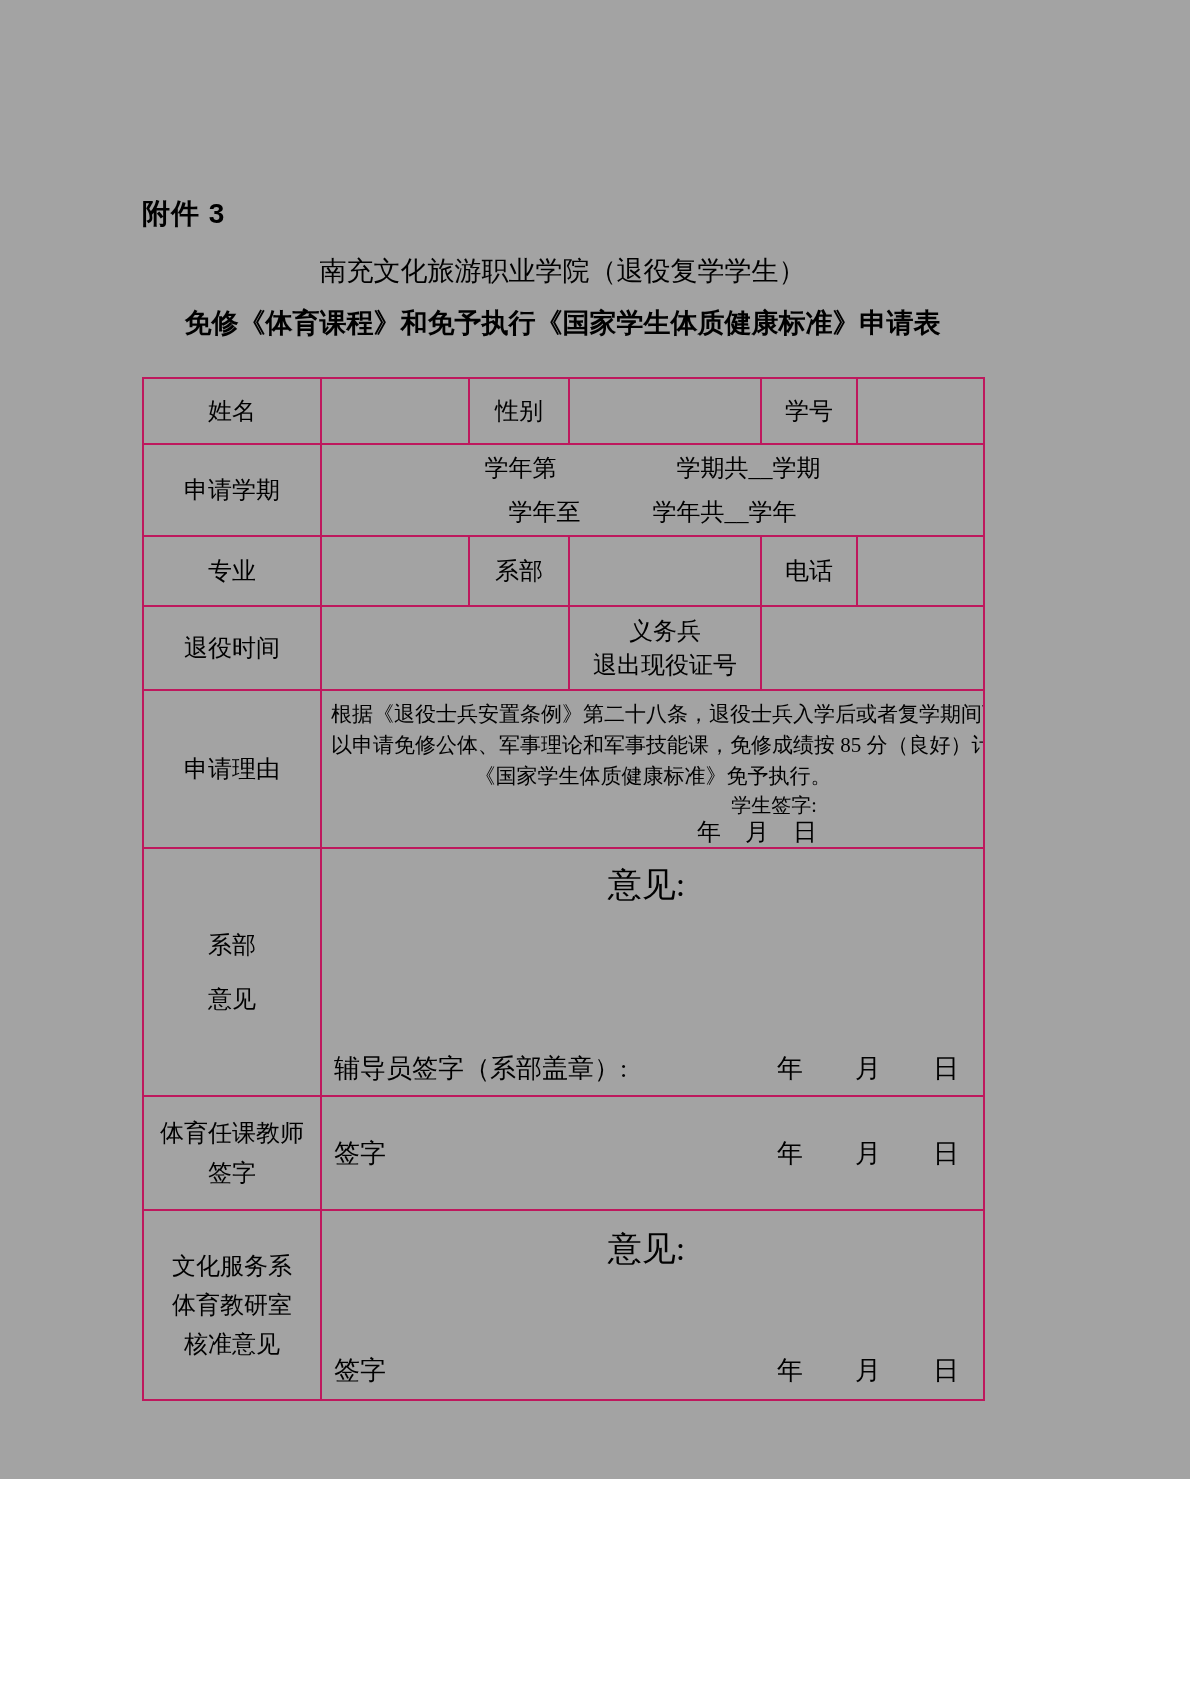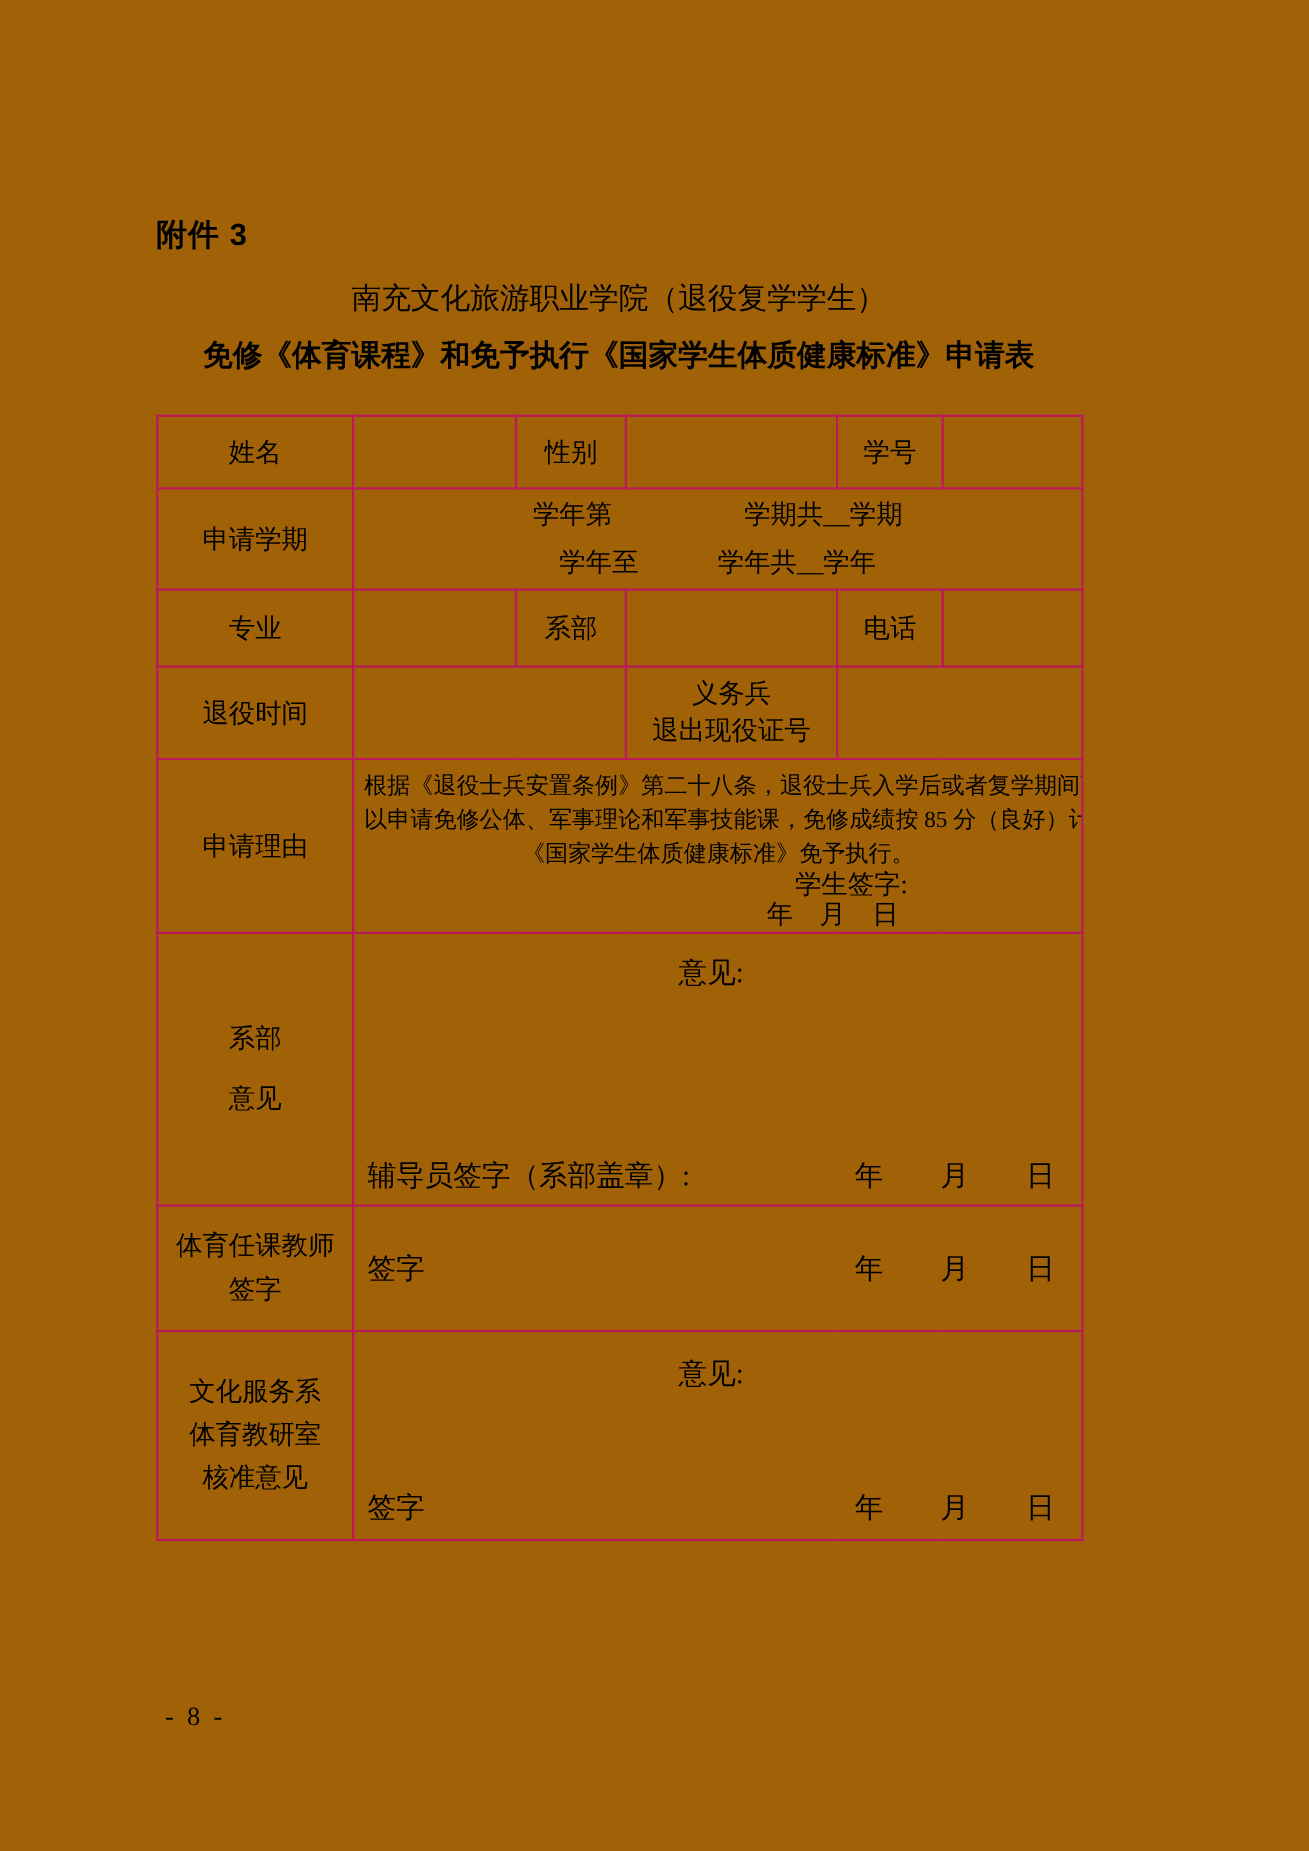--- a/index.html
+++ b/index.html
@@ -4,22 +4,22 @@
 <style>
   * { margin: 0; padding: 0; box-sizing: border-box; }
   html, body { background: #ffffff; }
   body {
     width: 1190px; height: 1683px;
     font-family: "Liberation Serif", "DejaVu Serif", serif;
     color: #000;
   }
   .page {
     position: relative;
-    width: 1190px; height: 1683px;
-    background: #a16207;
+    width: 1190px; height: 1479px;
+    background: #a3a3a3;
     overflow: hidden;
   }
   .content {
     position: absolute;
     left: 142px; top: 0;
     width: 841px;
   }
   .attachment {
     margin-top: 196px;
     font-family: "Liberation Sans", "DejaVu Sans", sans-serif;
@@ -71,26 +71,26 @@
   td.twoline { line-height: 34px; }
   td.lbl7 { line-height: 54px; }
   td.lbl8 { line-height: 40px; }
   td.lbl9 { line-height: 39px; font-size: 23px; }
 
   td.content-cell { text-align: left; vertical-align: top; }
 
   
   .reason-wrap { padding: 7px 8px 0 9px; }
   .reason-line { font-size: 21px; line-height: 31px; white-space: nowrap; }
-  .student-sign { font-size: 24px; line-height: 27px; padding-left: 242px; }
+  .student-sign { font-size: 20px; line-height: 27px; padding-left: 242px; }
   .reason-date { font-size: 24px; line-height: 27px; text-align: right; padding-right: 158px; }
 
   
   .op-wrap { padding: 10px 24px 0 12px; }
-  .op-label { font-size: 26px; line-height: 34px; }
+  .op-label { font-size: 34px; line-height: 34px; }
   .sign-row {
     display: flex;
     justify-content: space-between;
     align-items: baseline;
     font-size: 26px;
     line-height: 34px;
     gap: 24px;
   }
   .sign-row-7 { margin-top: 150px; }
   .sign-row-9 { margin-top: 88px; }

